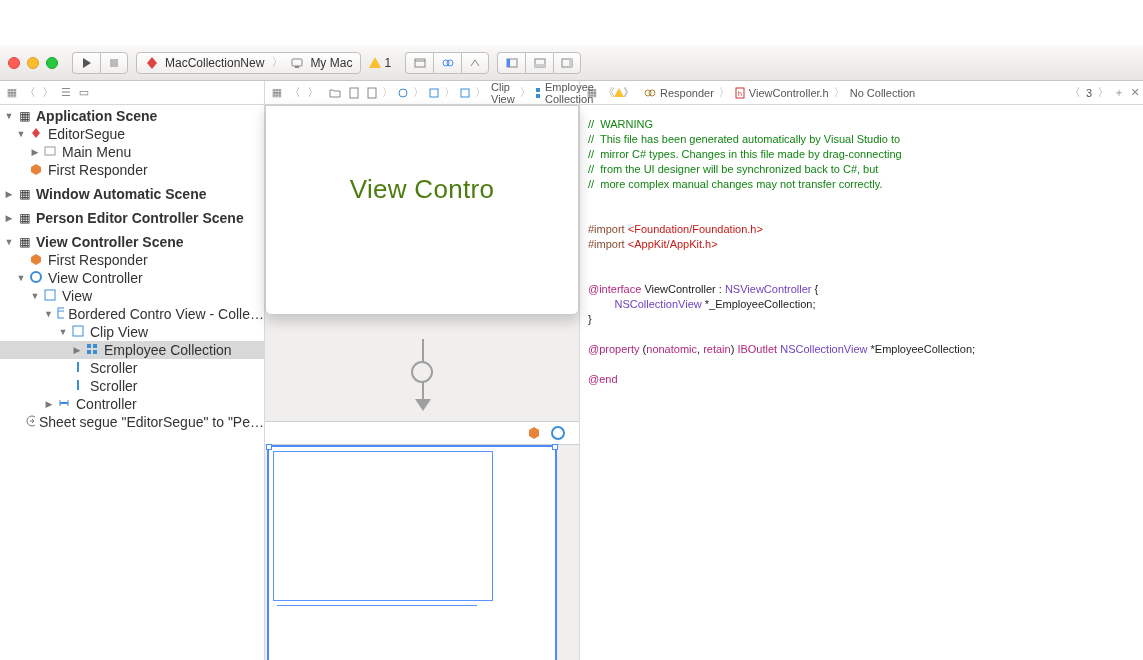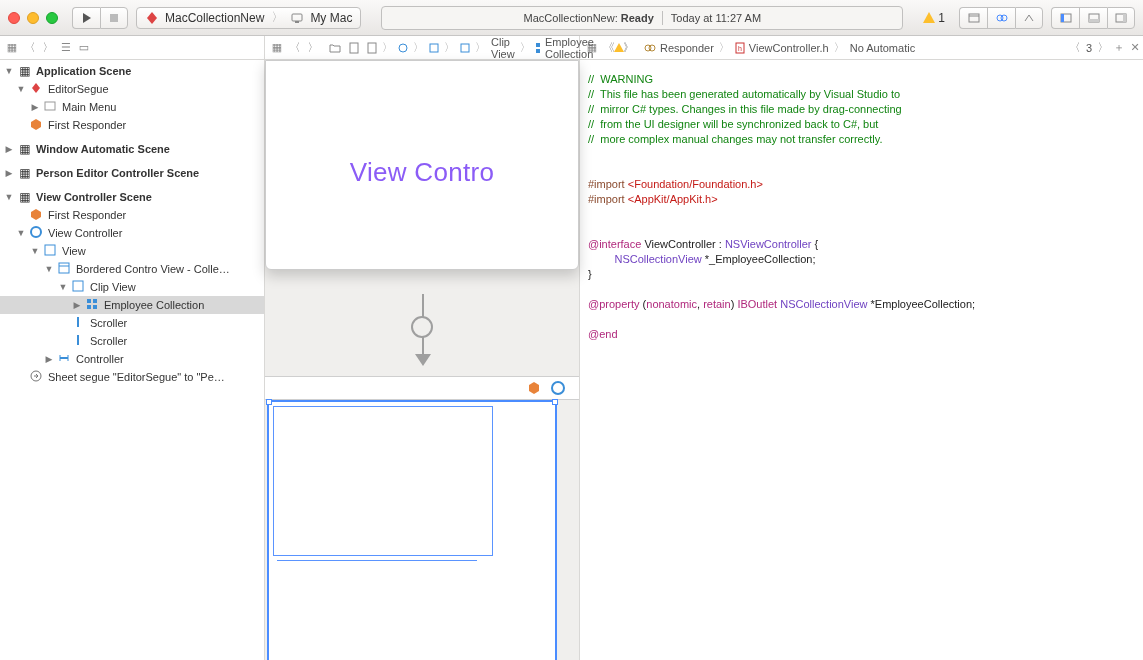--- a/index.html
+++ b/index.html
@@ -1,19 +1,19 @@
 <!DOCTYPE html>
 <html><head>
 <meta charset="utf-8">
 <style>
 * { box-sizing: border-box; margin: 0; padding: 0; font-family: -apple-system, "Helvetica Neue", Arial, sans-serif; }
 body { width: 1143px; height: 660px; background: #fff; font-size: 12px; color: #333; overflow: hidden; }
 
 
-.toolbar { height: 36px; background: linear-gradient(#faf9f8,#e8e6e4); border-bottom: 1px solid #c7c6c5; display:flex; align-items:center; padding:0 8px; gap:8px;}
+.toolbar { height: 36px; background: linear-gradient(#faf9f8,#e8e6e4); border-bottom: 1px solid #c7c6c5; display:flex; align-items:center; padding:0 8px; gap:8px;margin-top:45px;}
 .traffic { display:flex; gap:7px; margin-right:6px; }
 .dot { width:12px; height:12px; border-radius:50%; }
 .dot.r{background:#ff5f57;border:1px solid #e1483f;}
 .dot.y{background:#febc2e;border:1px solid #dfa023;}
 .dot.g{background:#28c840;border:1px solid #17a52f;}
 .tb-btn{width:28px;height:22px;border:1px solid #c1c0bf;border-radius:4px;background:linear-gradient(#fff,#f1efed);display:flex;align-items:center;justify-content:center;}
 .tb-group{display:flex;gap:0;}
 .tb-group .tb-btn{border-radius:0;border-right:none;}
 .tb-group .tb-btn:first-child{border-radius:4px 0 0 4px;}
 .tb-group .tb-btn:last-child{border-radius:0 4px 4px 0;border-right:1px solid #c1c0bf;}
@@ -33,29 +33,29 @@
 .main{display:flex;height:calc(100% - 36px);}
 .col-nav{width:265px;border-right:1px solid #d9d8d6;display:flex;flex-direction:column;}
 .col-ib{width:315px;border-right:1px solid #d9d8d6;background:#f0efed;position:relative;}
 .col-code{flex:1;display:flex;flex-direction:column;}
 
 
 .tree{flex:1;overflow:auto;padding:2px 0;}
 .trow{display:flex;align-items:center;height:18px;padding-left:4px;gap:4px;white-space:nowrap;overflow:hidden;text-overflow:ellipsis;}
 .trow.sel{background:#d8d8d8;}
 .disc{width:10px;text-align:center;color:#7a7a7a;font-size:9px;}
-.trow .lbl{font-size:11px;}
+.trow .lbl{font-size:14px;}
 .trow.hdr .lbl{font-weight:600;}
 .ico{width:14px;height:14px;display:inline-flex;align-items:center;justify-content:center;}
 .ind1{padding-left:16px;}.ind2{padding-left:30px;}.ind3{padding-left:44px;}.ind4{padding-left:58px;}.ind5{padding-left:72px;}
 
 
 .canvas{position:absolute;inset:24px 0 0 0;background:#f0efed;}
 .vc-box{position:absolute;left:0;top:0;right:0;height:210px;background:#fff;border:1px solid #ccc;border-radius:0 0 6px 6px;box-shadow:0 6px 14px rgba(0,0,0,.18);}
-.vc-title{font-size:26px;color:#8b5cf6;text-align:center;margin-top:96px;font-weight:400;letter-spacing:.3px;}
+.vc-title{font-size:26px;color:#4d7c0f;text-align:center;margin-top:68px;font-weight:400;letter-spacing:.3px;}
 .conn-line{position:absolute;left:50%;top:234px;width:2px;height:60px;background:#9f9f9f;}
 .conn-knob{position:absolute;left:50%;top:256px;width:22px;height:22px;margin-left:-11px;border:2px solid #9f9f9f;border-radius:50%;background:#f0efed;}
 .conn-arrow{position:absolute;left:50%;top:294px;margin-left:-7px;width:0;height:0;border-left:8px solid transparent;border-right:8px solid transparent;border-top:12px solid #9f9f9f;}
 .sel-strip{position:absolute;left:0;right:0;top:316px;height:24px;background:#fff;border-top:1px solid #cfcfcf;border-bottom:1px solid #cfcfcf;display:flex;justify-content:flex-end;align-items:center;gap:10px;padding-right:14px;}
 .cube{width:14px;height:14px;}
 .sel-frame{position:absolute;left:2px;right:22px;top:340px;height:280px;border:2px solid #4a8cff;background:#fff;}
 .sel-inner{position:absolute;left:4px;top:4px;width:220px;height:150px;border:1px solid #5a94ff;}
 .sel-inner2{position:absolute;left:8px;top:158px;width:200px;height:10px;border-top:1px solid #5a94ff;}
 .handle{position:absolute;width:6px;height:6px;background:#fff;border:1px solid #4a8cff;}
 
@@ -95,25 +95,20 @@
         <path d="M7 1 L12 7 L7 13 L2 7 Z" fill="#d44"></path>
       </svg>
     <span>MacCollectionNew</span>
     <span class="crumb-sep">〉</span>
     <svg class="ico" width="14" height="14">
         <rect x="2" y="3" width="10" height="7" rx="1" fill="none" stroke="#888"></rect>
         <rect x="5" y="10" width="4" height="2" fill="#888"></rect>
       </svg>
     <span>My Mac</span>
   </div>
-  <div class="status">
-    <span><span>MacCollectionNew:</span> <b>Ready</b></span>
-    <span class="div"></span>
-    <span>Today at 11:27 AM</span>
-  </div>
   <div style="display:flex;align-items:center;gap:3px;margin-right:6px;">
     <div class="tri"></div>
     <span>1</span>
   </div>
   <div class="tb-group">
     <div class="tb-btn">
         <svg width="12" height="10">
           <rect x="1" y="1" width="10" height="8" fill="none" stroke="#888"></rect>
           <line x1="1" y1="3" x2="11" y2="3" stroke="#888"></line>
         </svg>
@@ -389,21 +384,21 @@
       <span class="crumb-sep">〉</span>
       <div class="jb-seg">
         <svg width="10" height="12">
             <rect x="1" y="1" width="8" height="10" fill="#fff" stroke="#c33"></rect>
             <text x="3" y="9" font-size="7" fill="#c33">h</text>
           </svg>
         <span>ViewController.h</span>
       </div>
       <span class="crumb-sep">〉</span>
       <div class="jb-seg">
-          <span>No Automatic</span>
+          <span>No Collection</span>
         </div>
       <div style="flex:1"></div>
       <div class="jb-ico">〈</div>
       <span style="padding:0 3px">3</span>
       <div class="jb-ico">〉</div>
       <div class="jb-ico">＋</div>
       <div class="jb-ico">✕</div>
     </div>
     <div class="code"><span class="c-green">//  WARNING</span>
 <span class="c-green">//  This file has been generated automatically by Visual Studio to</span>

